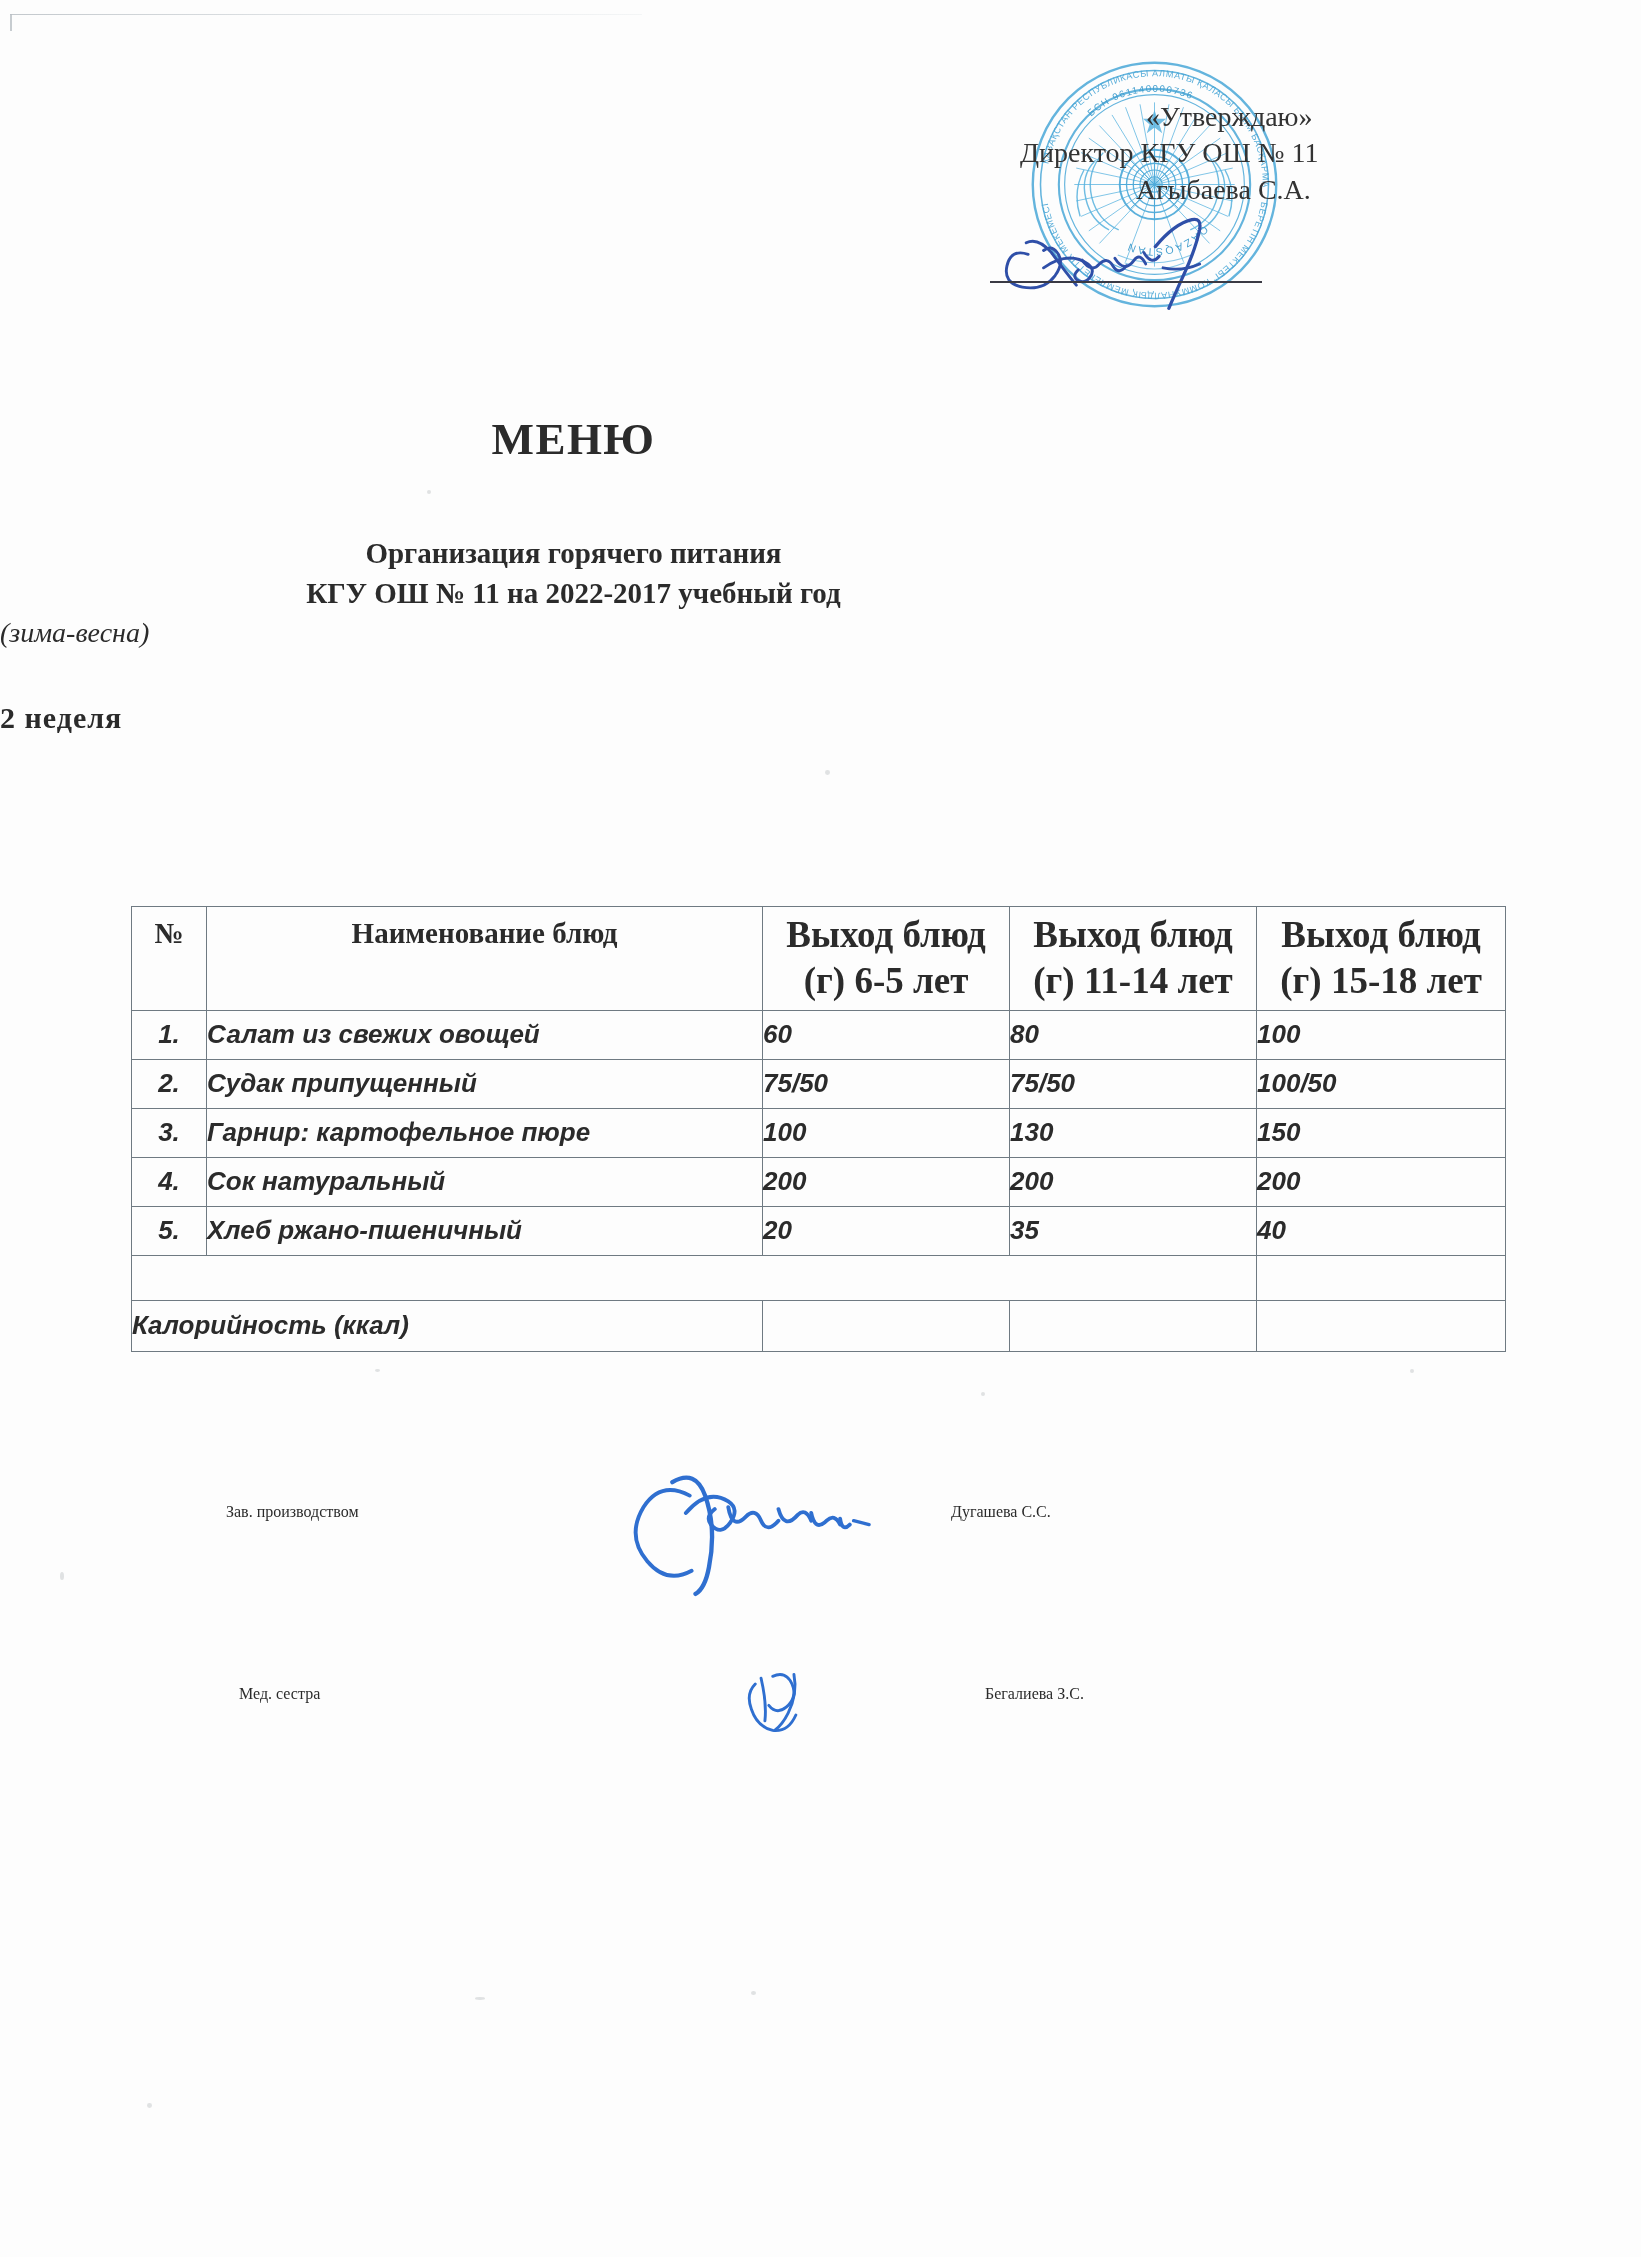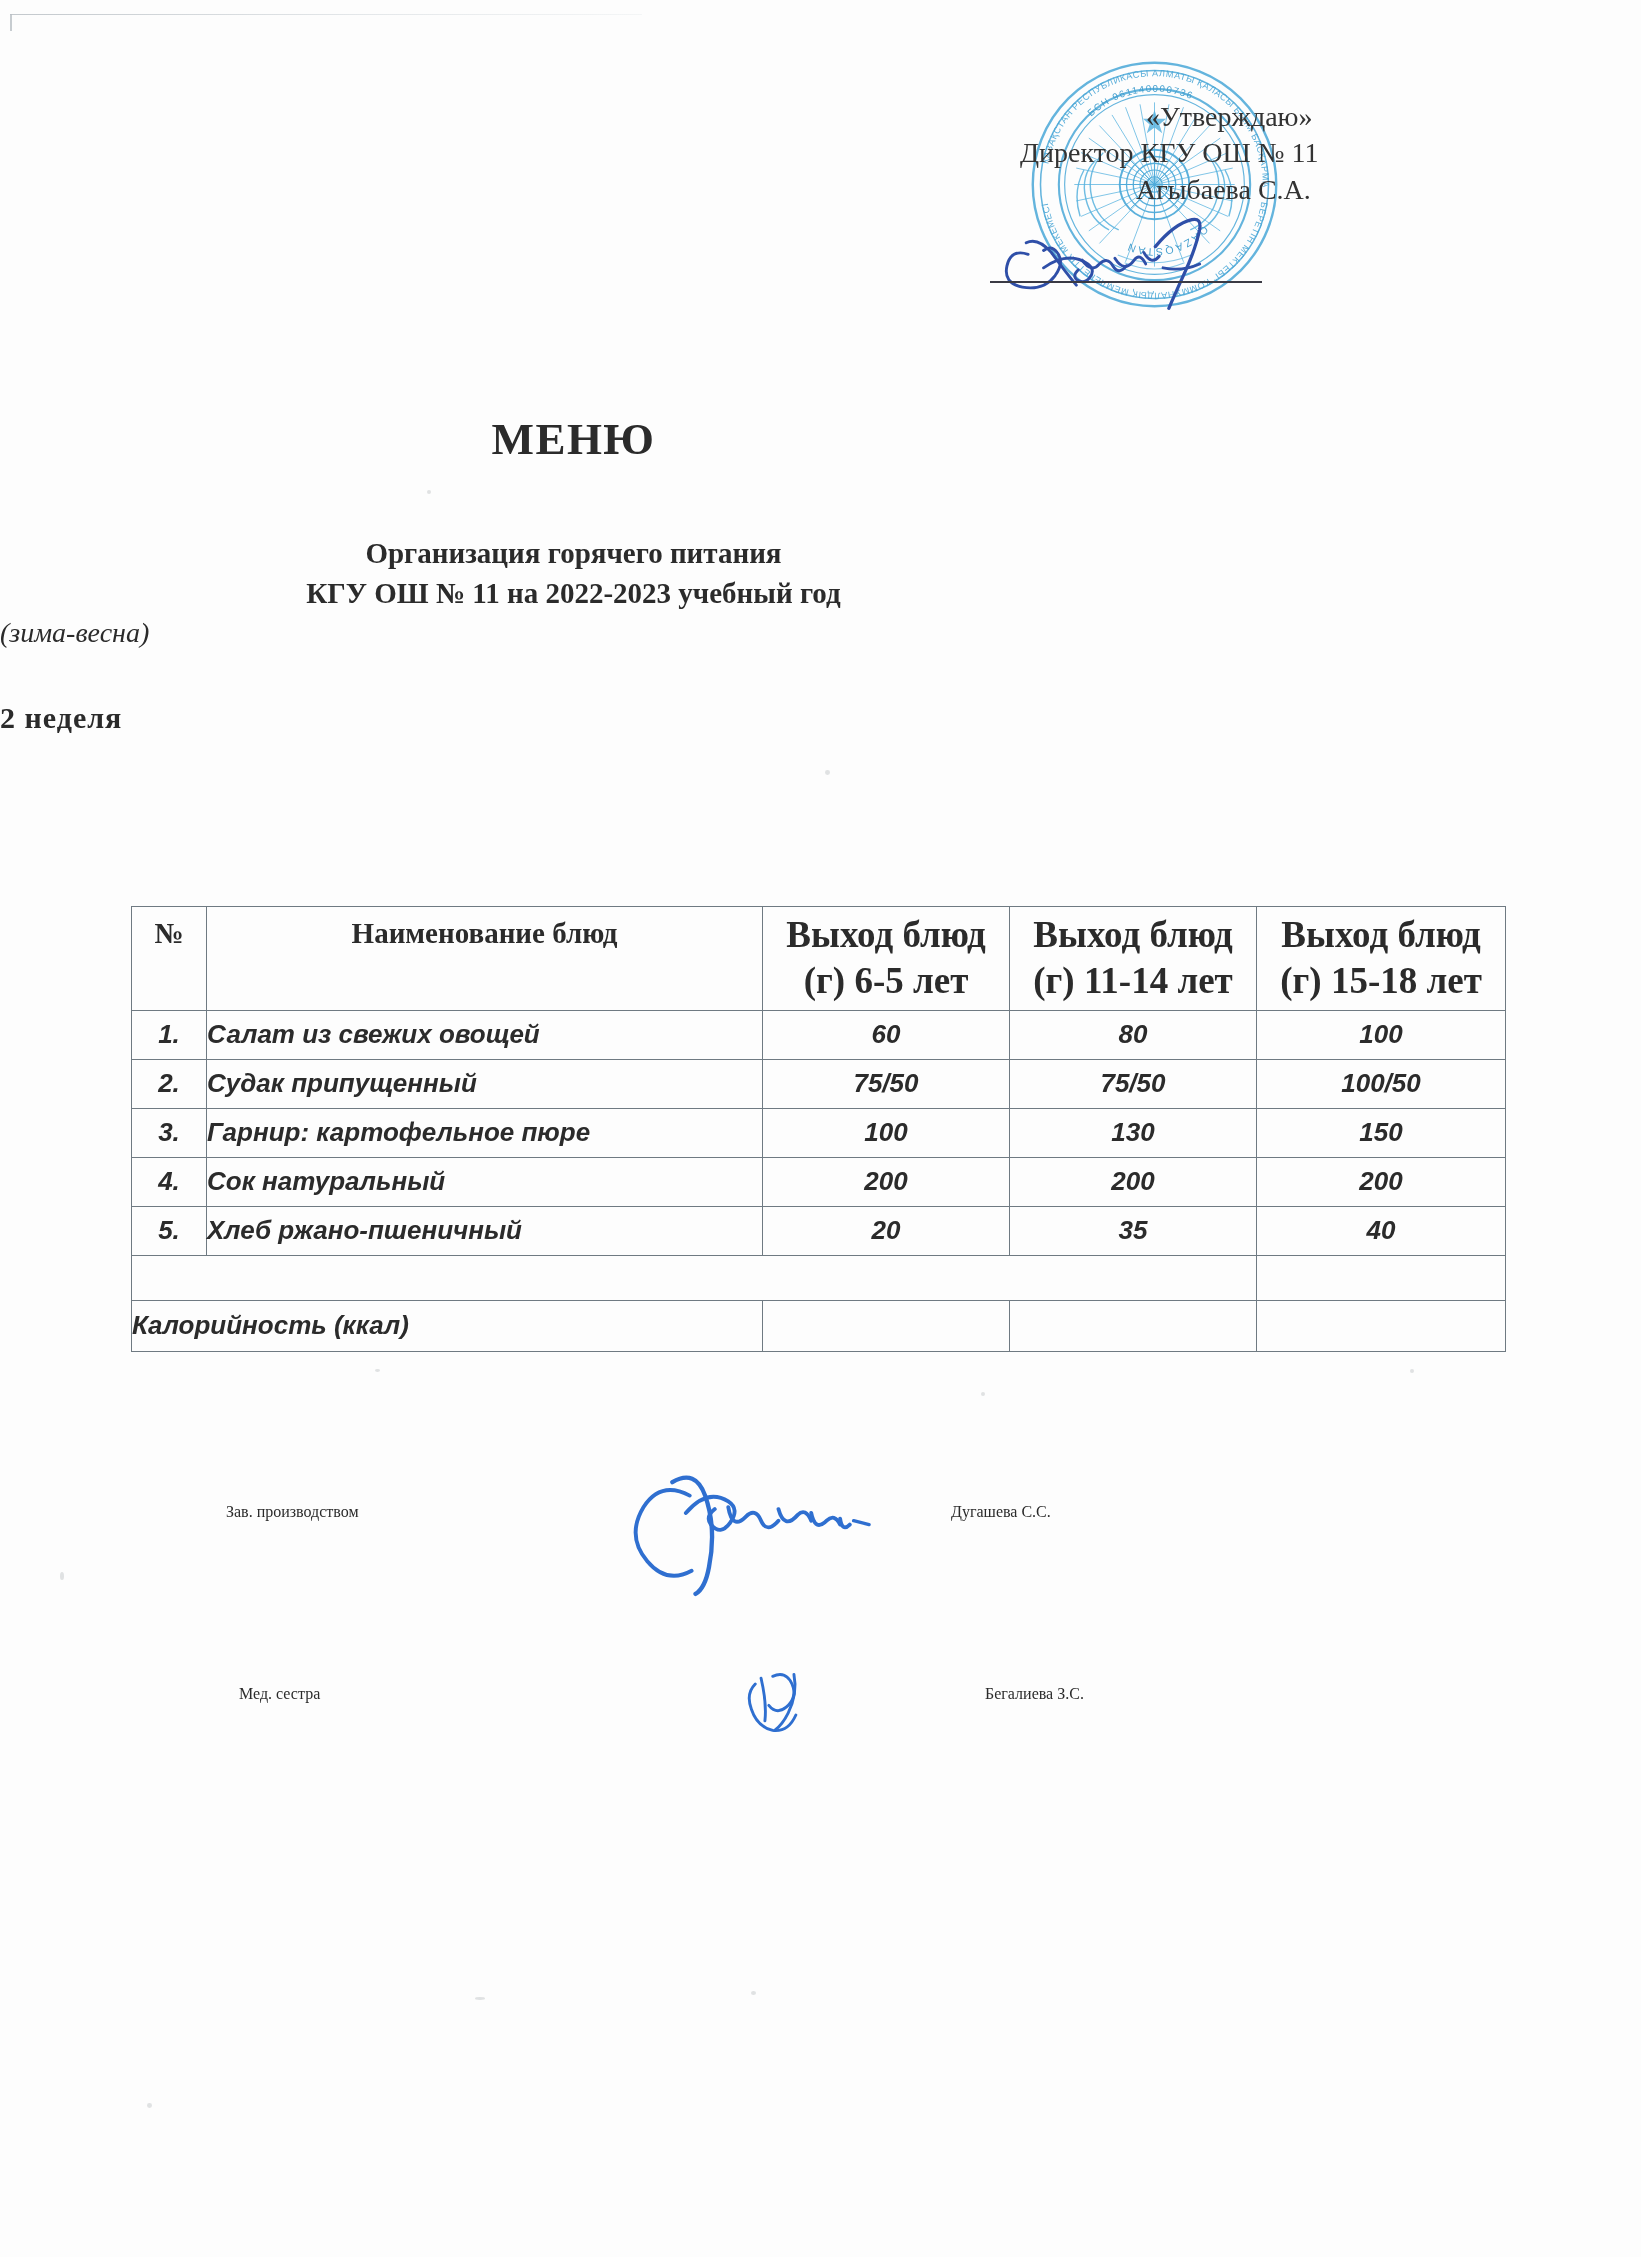--- a/index.html
+++ b/index.html
@@ -160,21 +160,20 @@
   td.num {
     text-align: center;
     font-size: 26px;
   }
   td.name {
     text-align: left;
     padding-left: 13.5px;
     font-size: 26px;
   }
   td.val {
-    text-align: center;
     font-size: 26px;
   }
   tr.spacer td { height: 44px; }
   tr.kcal td { height: 50px; }
   td.kcal-label {
     text-align: left;
     padding-left: 9.7px;
     font-size: 26px;
   }
   .sig-role  { position: absolute; }
@@ -340,21 +339,21 @@
         <path d="M 168,38 q 20,-24 38,-28 q 10,-2 8,10 q -4,20 -16,46 q -10,22 -16,36" stroke-width="3.4"></path>
         <path d="M 176,60 q 20,4 38,-4"></path>
       </g>
     </svg>
   </div>
   <div class="dir-sig-line"></div>
 
   <div class="menu-title">МЕНЮ</div>
   <div class="subtitle">
     <div>Организация горячего питания</div>
-    <div>КГУ ОШ № 11 на 2022-2023 учебный год</div>
+    <div>КГУ ОШ № 11 на 2022-2017 учебный год</div>
   </div>
   <div class="season">(зима-весна)</div>
   <div class="week">2  неделя</div>
 
   <div class="menu-table-wrap">
     <table class="menu">
       <colgroup>
         <col class="c-num">
           <col class="c-name">
           <col class="c-a">

